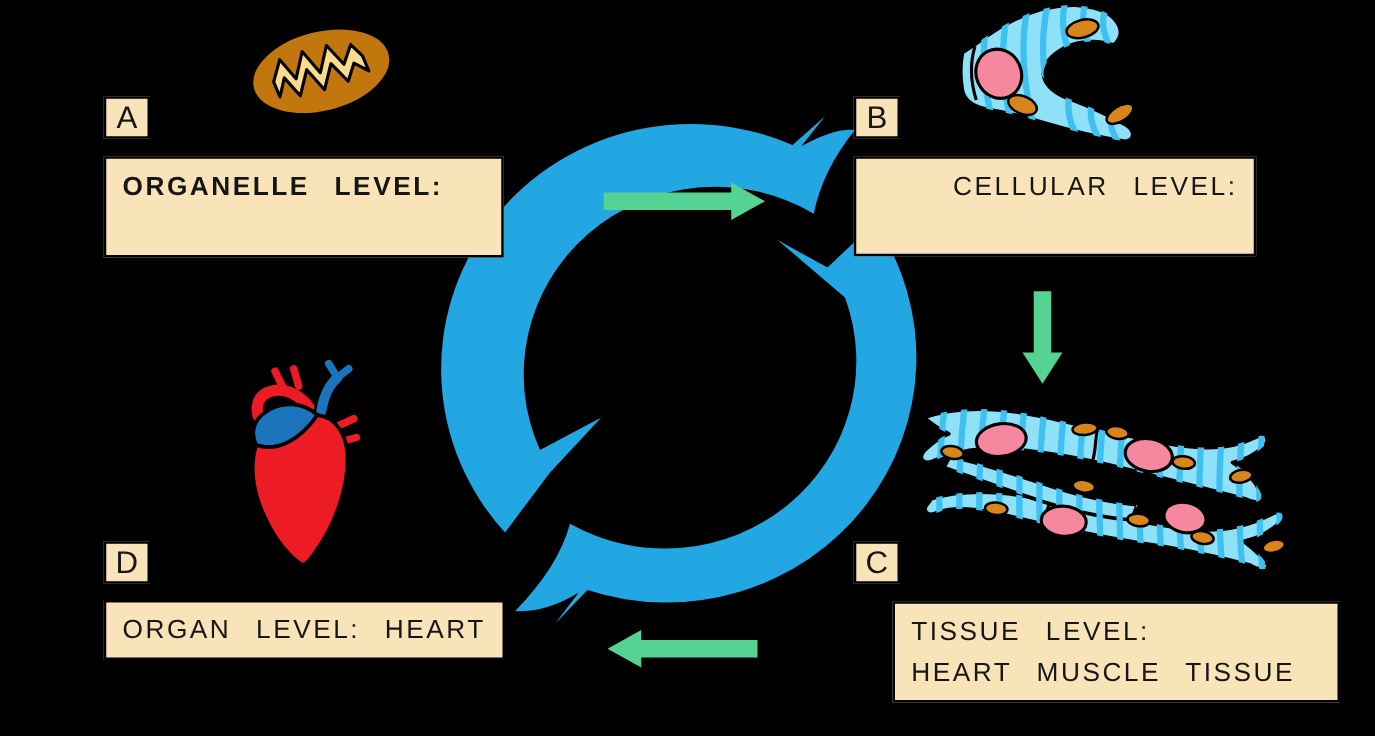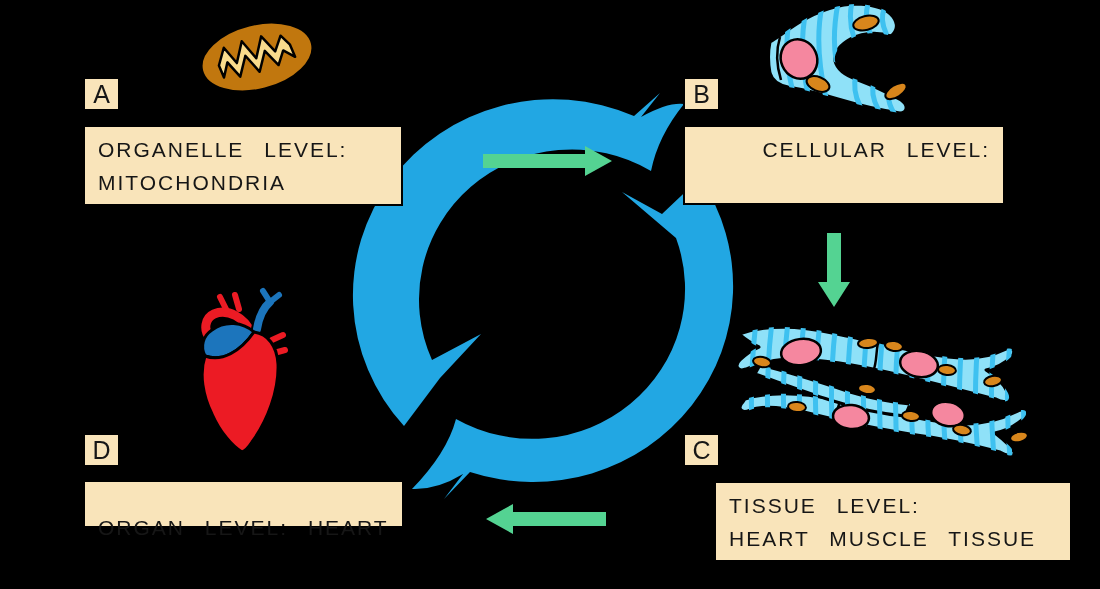--- a/index.html
+++ b/index.html
@@ -17,25 +17,25 @@
     color:#161616; font-size:25px; line-height:30px; text-align:center;
   }
   .infobox {
     position:absolute; box-sizing:border-box;
     background:var(--box-fill,#F9E4BA);
     border:2px solid var(--box-border,#000);
     color:#161616; font-size:21px; letter-spacing:2px; word-spacing:12px;
     padding:6px 13px; white-space:nowrap;
   }
   .infobox .line { line-height:33px; }
-  #box-a { left:83px; top:125px; width:320px; height:81px; }
+  #box-a { left:83px; top:125px; width:320px; height:81px;font-weight:bold; }
   #box-b { left:683px; top:125px; width:322px; height:80px;text-align:right; }
   #box-c { left:714px; top:481px; width:358px; height:81px; }
   #box-d { left:83px;  top:480px; width:321px; height:48px; }
-  #box-d .line { line-height:31px;margin-top:24px; }
+  #box-d .line { line-height:31px; }
   #tag-a { left:83px;  top:77px;  }
   #tag-b { left:683px; top:77px;  }
   #tag-c { left:683px; top:433px; }
   #tag-d { left:83px;  top:433px; }
 
   .cycle-fill   { fill:var(--cycle-blue,#22A7E3); }
   .green-fill   { fill:var(--arrow-green,#54D392); }
   .cell-fill    { fill:var(--cell-blue,#8FE1F8); stroke:#000; stroke-width:3; stroke-linejoin:round; }
   .stripe       { stroke:var(--cell-stripe-blue,#3EC1F0); stroke-width:5; fill:none; stroke-linecap:round; }
   .nucleus      { fill:var(--nucleus-pink,#F5879F); stroke:#000; stroke-width:2.5; }
@@ -178,21 +178,20 @@
     </g>
   </svg>
 
   <div class="tag" id="tag-a">A</div>
   <div class="tag" id="tag-b">B</div>
   <div class="tag" id="tag-c">C</div>
   <div class="tag" id="tag-d">D</div>
 
   <div class="infobox" id="box-a">
     <div class="line">ORGANELLE LEVEL:</div>
-    <div class="line">MITOCHONDRIA</div>
   </div>
   <div class="infobox" id="box-b">
     <div class="line">CELLULAR LEVEL:</div>
   </div>
   <div class="infobox" id="box-c">
     <div class="line">TISSUE LEVEL:</div>
     <div class="line">HEART MUSCLE TISSUE</div>
   </div>
   <div class="infobox" id="box-d">
     <div class="line">ORGAN LEVEL: HEART</div>

